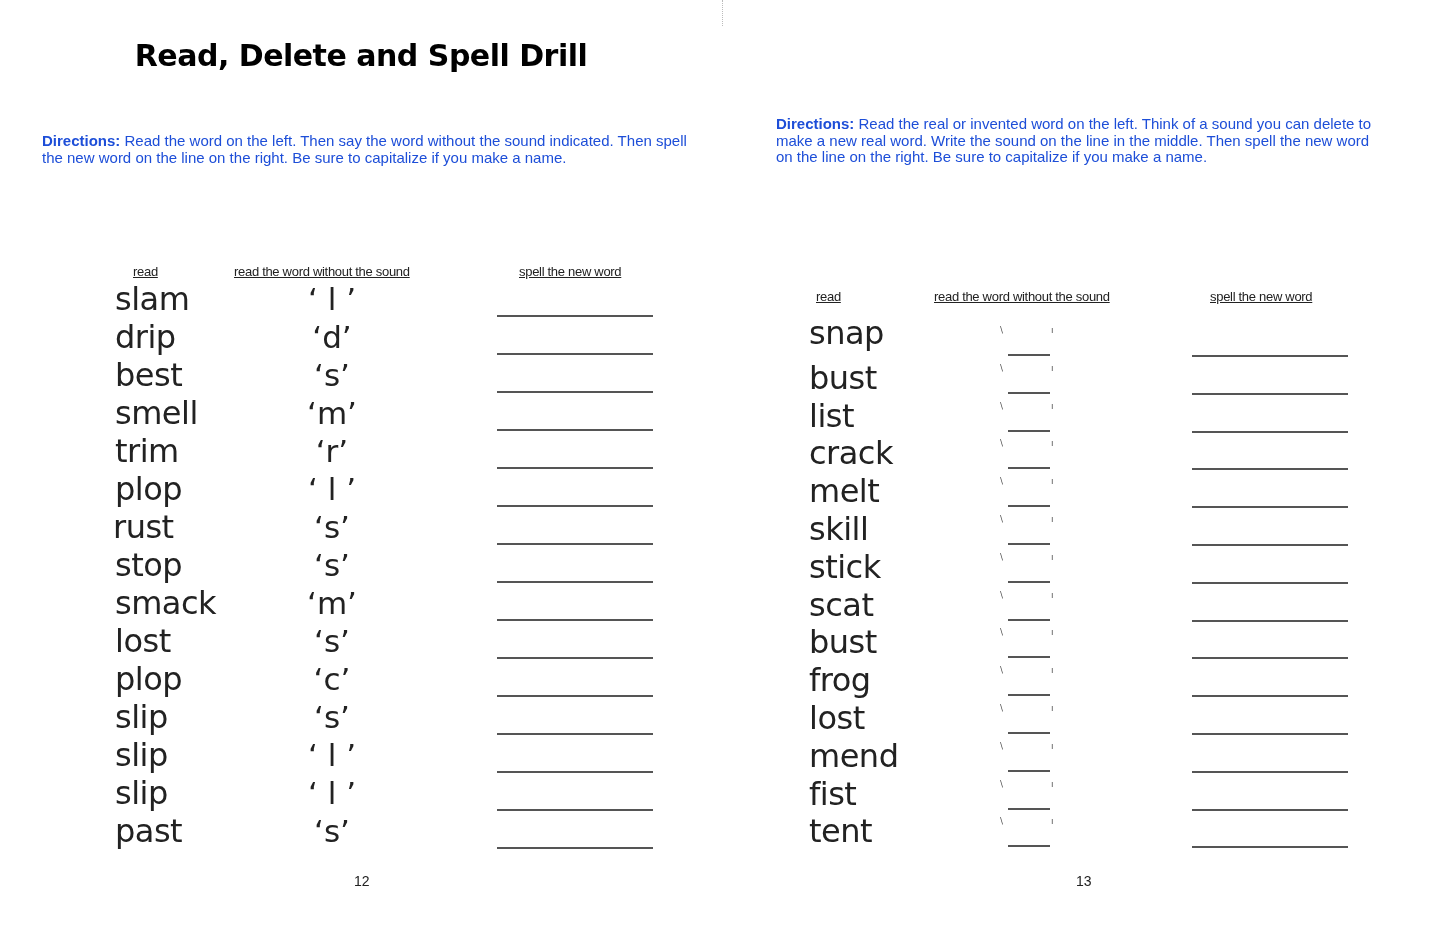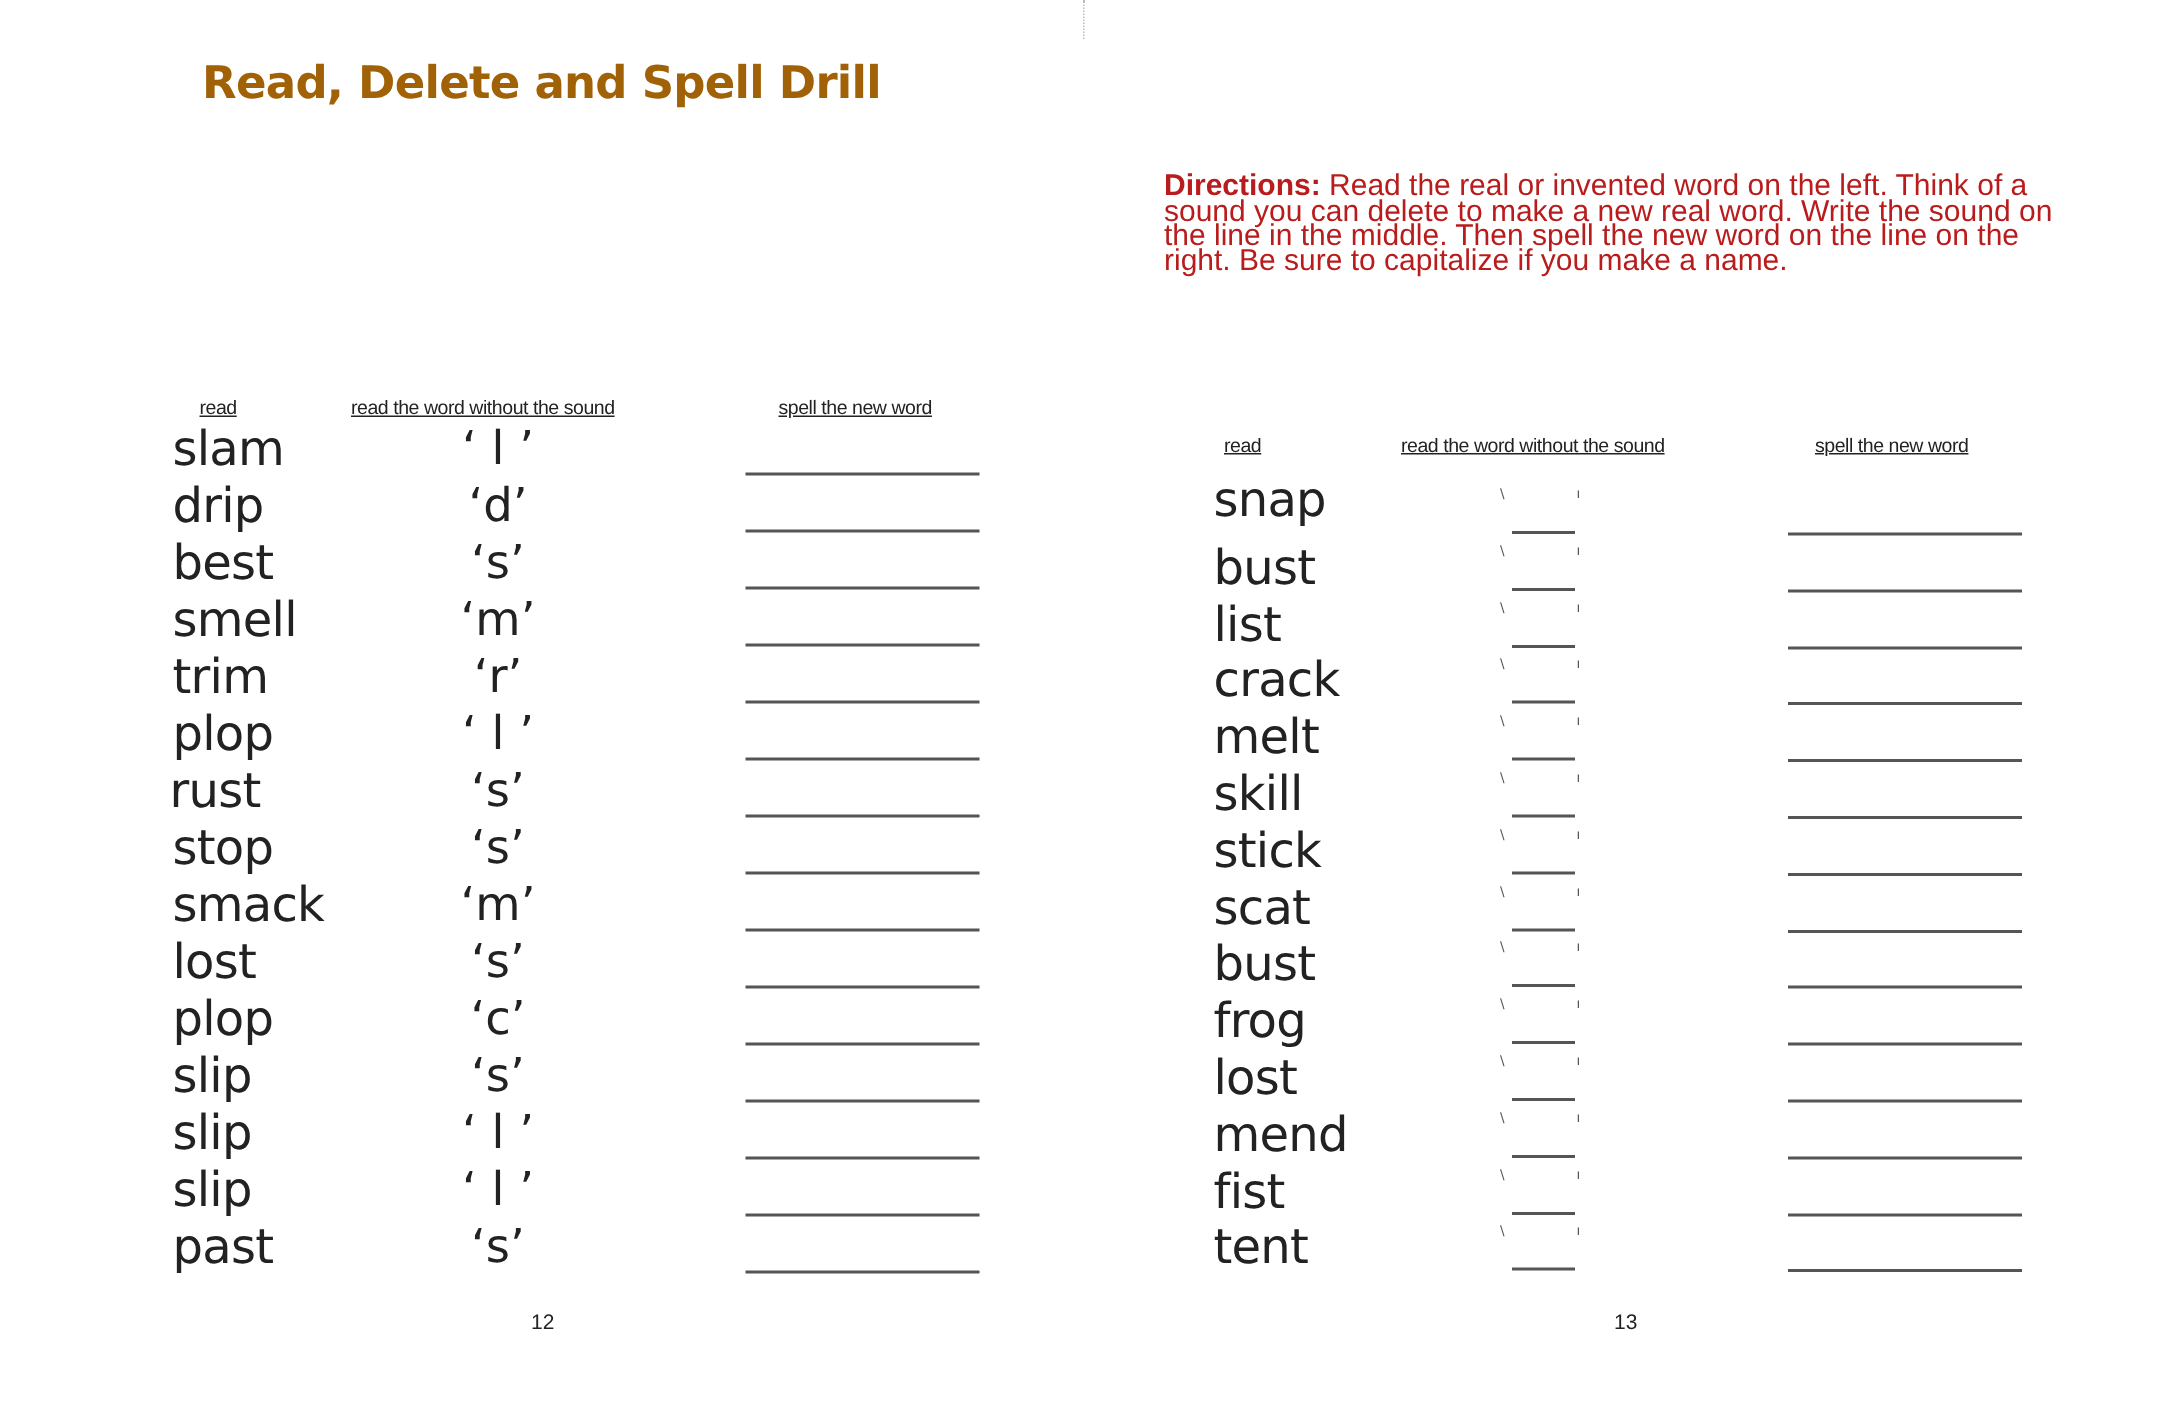--- a/index.html
+++ b/index.html
@@ -1,40 +1,41 @@
 <!DOCTYPE html>
 <html><head>
 <meta charset="utf-8">
 <style>
   html, body { margin:0; padding:0; background:#fff; }
   body { width:1445px; height:935px; position:relative; overflow:hidden; color:#222; font-family:"DejaVu Sans", sans-serif; }
   .page { position:absolute; top:0; height:935px; }
   .page.left { left:0; width:722px; }
   .page.right { left:723px; width:722px; }
   .divider { position:absolute; left:722px; top:0; width:0; height:26px; border-left:1px dotted #bbb; }
-  .title { position:absolute; top:38px; left:0; width:100%; text-align:center; font-family:"DejaVu Sans", sans-serif; font-weight:bold; font-size:30px; letter-spacing:-0.5px; color:#a16207; }
+  .title { position:absolute; top:38px; left:0; width:100%; text-align:center; font-family:"DejaVu Sans", sans-serif; font-weight:bold; font-size:30px; letter-spacing:-0.5px; color:#000000; }
   .right .title { left:-5px; }
-  .directions { position:absolute; font-family:"Liberation Sans", sans-serif; font-size:20px; line-height:16.5px; color:#b91c1c; }
+  .directions { position:absolute; font-family:"Liberation Sans", sans-serif; font-size:15px; line-height:16.5px; color:#1d4ed8; }
   .left .directions { left:42px; top:133px; width:650px; }
   .right .directions { left:53px; top:116px; width:610px; }
   .directions b { font-weight:bold; }
   .colhead { position:absolute; font-family:"Liberation Sans", sans-serif; font-size:13px; text-decoration:underline; color:#222; letter-spacing:-0.3px; white-space:nowrap; }
   .word { position:absolute; font-family:"DejaVu Sans", sans-serif; font-size:32px; line-height:38px; color:#222; letter-spacing:-0.5px; }
   .sound { position:absolute; font-family:"DejaVu Sans", sans-serif; font-size:31px; line-height:38px; color:#222; text-align:center; width:80px; }
   .line { position:absolute; height:0; border-top:2px solid #555; }
   .tick { position:absolute; font-family:"DejaVu Sans", sans-serif; font-size:9px; color:#555; }
   .pagenum { position:absolute; top:873px; font-family:"Liberation Sans", sans-serif; font-size:14px; color:#222; }
 </style>
 </head>
 <body>
 
 <div class="divider"></div>
 
 <div class="page left">
   <div class="title">Read, Delete and Spell Drill</div>
+  <div class="directions"><b>Directions:</b><span> Read the word on the left. Then say the word without the sound indicated. Then spell the new word on the line on the right. Be sure to capitalize if you make a name.</span></div>
   <div class="colhead" style="left:133px;top:264px;">read</div>
   <div class="colhead" style="left:234px;top:264px;">read the word without  the sound</div>
   <div class="colhead" style="left:519px;top:264px;">spell the new word</div>
   <div id="left-rows">
       <div class="word" style="left: 115px; top: 280px;">slam</div>
       <div class="sound" style="left: 292px; top: 280px;">‘ l ’</div>
       <div class="line" style="left: 497px; width: 156px; top: 315px;"></div>
       <div class="word" style="left: 115px; top: 318px;">drip</div>
       <div class="sound" style="left: 292px; top: 318px;">‘d’</div>
       <div class="line" style="left: 497px; width: 156px; top: 353px;"></div>

